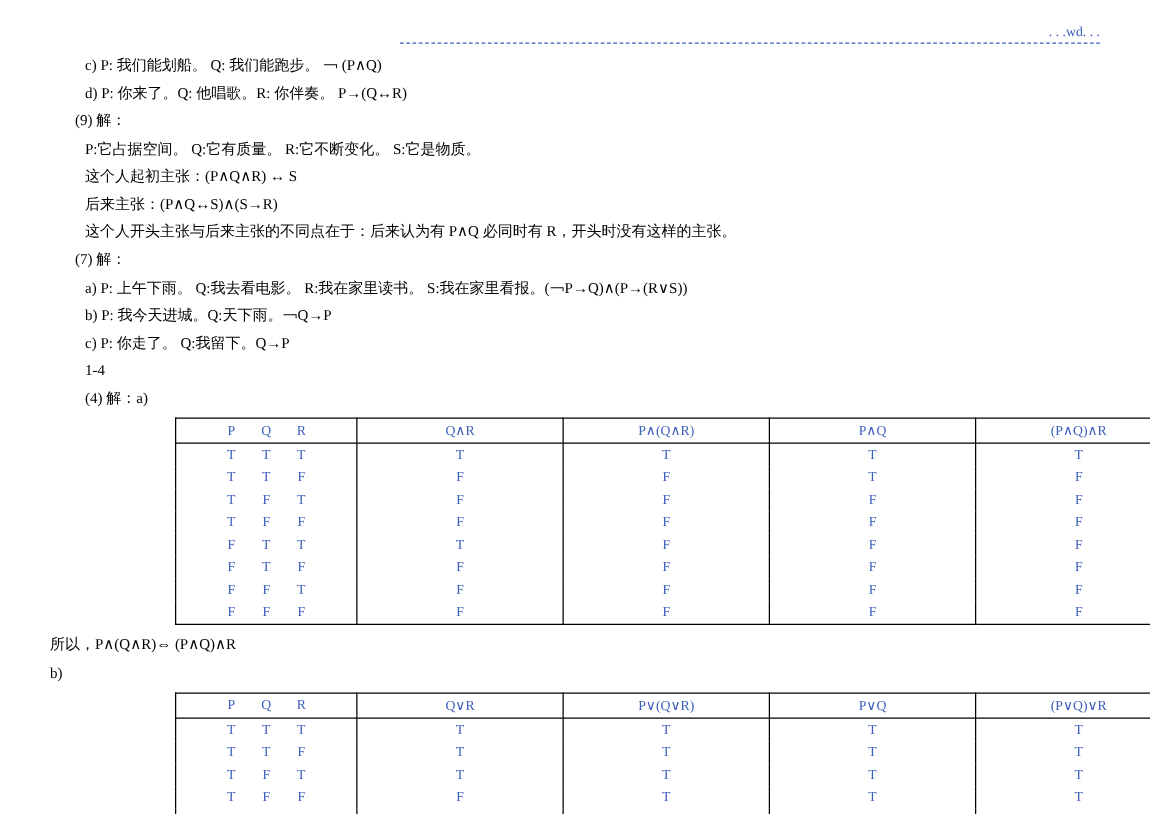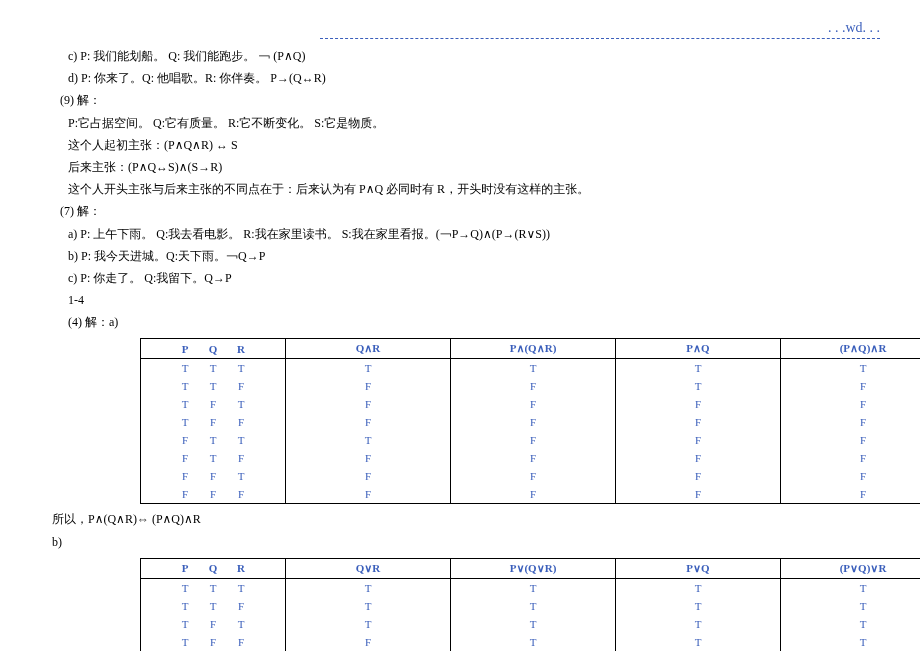--- a/index.html
+++ b/index.html
@@ -8,50 +8,50 @@
     font-family: "SimSun", "宋体", serif;
     font-size: 12px;
     color: #000;
     background: #fff;
     width: 920px;
     box-sizing: border-box;
   }
   .header-line {
     text-align: right;
     color: #3b5fbb;
-    font-size: 14px;
+    font-size: 11px;
     border-bottom: 1px dashed #3b5fbb;
     padding-bottom: 2px;
     margin-bottom: 8px;
     margin-left: 280px;
   }
   .line {
     margin: 3px 0 3px 20px;
     line-height: 1.6;
   }
-  .line.indent0 { margin-left: 12px; }
+  .line.indent0 { margin-left: 0px; }
   .line.indent1 { margin-left: 20px; }
   .line.indent2 { margin-left: 28px; }
   .bold { font-weight: normal; }
   table {
     border-collapse: collapse;
     margin: 6px 0 6px 100px;
     width: 780px;
     table-layout: fixed;
   }
   table th, table td {
     border: 1px solid #000;
     text-align: center;
     padding: 3px 2px;
     font-size: 11px;
     color: #3b5fbb;
     font-family: "SimSun", serif;
   }
   table th {
-    font-weight: bold;
+    font-weight: normal;
   }
   .col-pqr { width: 140px; }
   .col-other { width: 160px; }
   
   table tr.data td {
     border-top: none;
     border-bottom: none;
   }
   table tr.data:last-child td {
     border-bottom: 1px solid #000;

